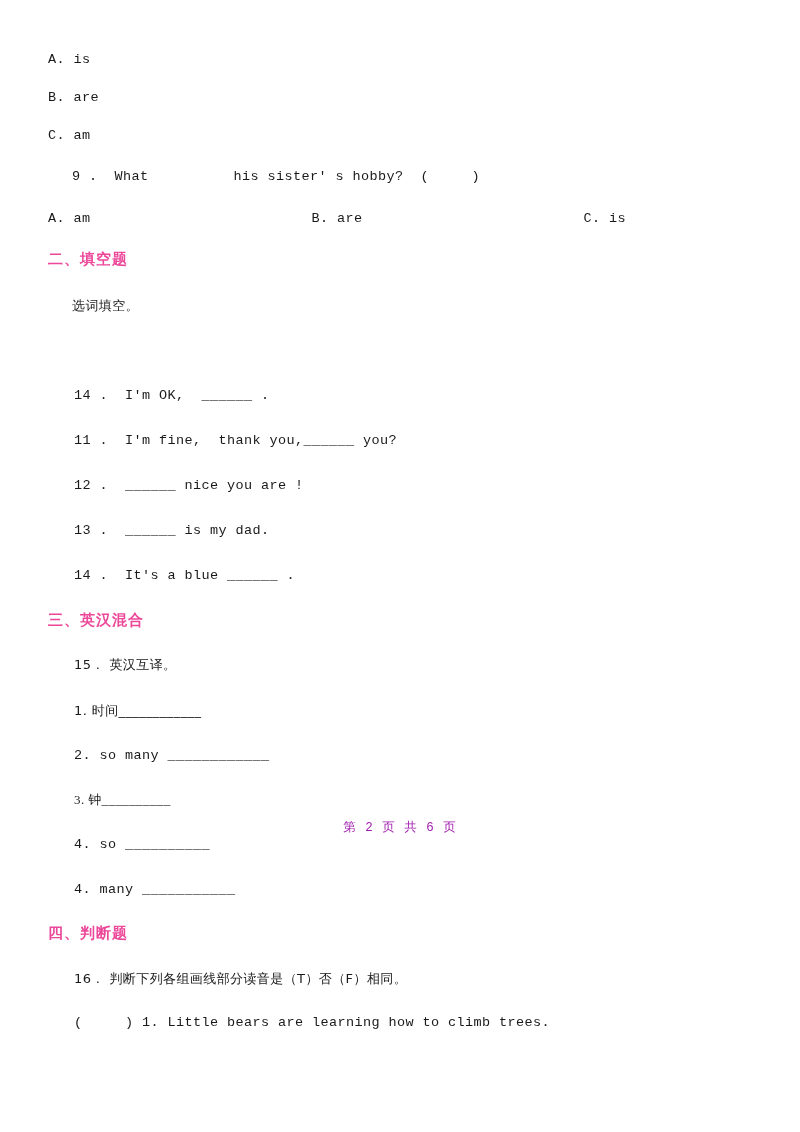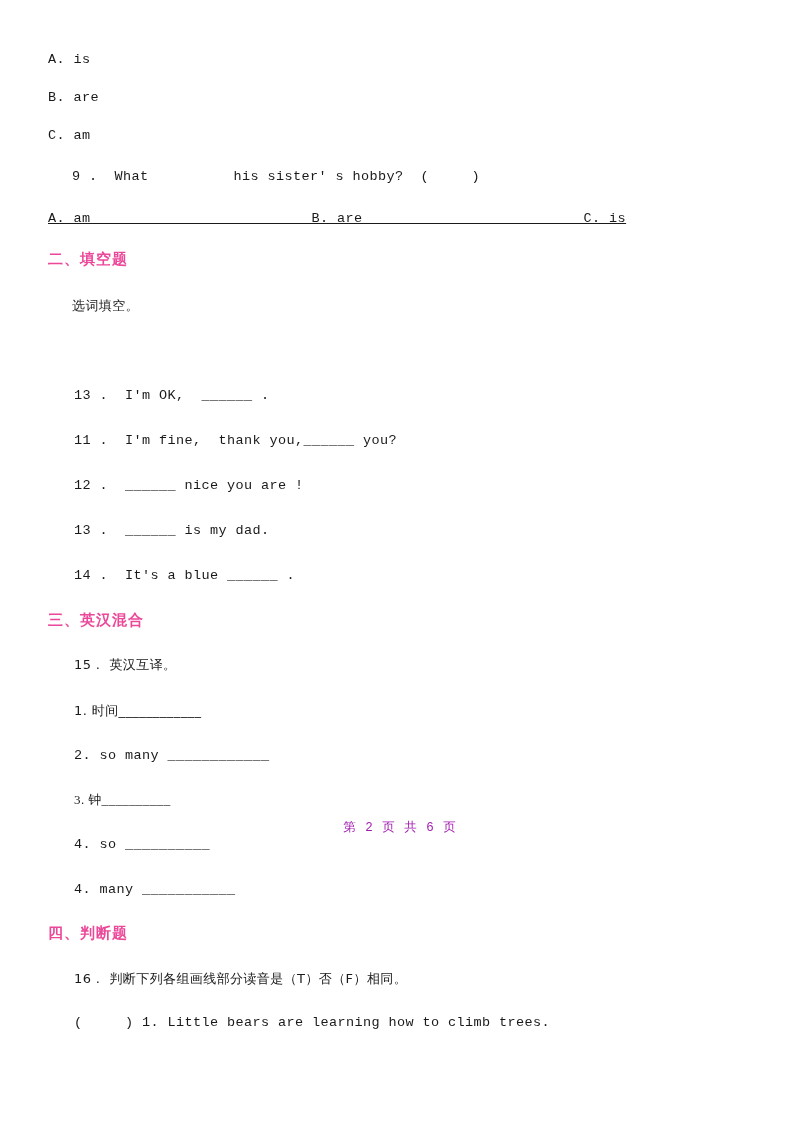--- a/index.html
+++ b/index.html
@@ -57,27 +57,27 @@
 </head>
 <body>
 
 <div class="page">
 
   <div class="row line" style="left:48px; top:52px;">A. is</div>
   <div class="row line" style="left:48px; top:90px;">B. are</div>
   <div class="row line" style="left:48px; top:128px;text-align:center;">C. am</div>
 
   <div class="row line" style="left:72px; top:169px;">9 .  What          his sister' s hobby?  (     )</div>
-  <div class="row line" style="left:48px; top:211px;text-decoration:underline;">A. am                          B. are                          C. is</div>
+  <div class="row line" style="left:48px; top:211px;">A. am                          B. are                          C. is</div>
 
   <div class="row section-head" style="left:48px; top:250px;">二、填空题</div>
 
   <div class="row line" style="left:72px; top:297px; font-family:'DejaVu Sans', sans-serif; font-size:13px;">选词填空。</div>
 
-  <div class="row line" style="left:74px; top:388px;">13 .  I'm OK,  ______ .</div>
+  <div class="row line" style="left:74px; top:388px;">14 .  I'm OK,  ______ .</div>
   <div class="row line" style="left:74px; top:433px;">11 .  I'm fine,  thank you,______ you?</div>
   <div class="row line" style="left:74px; top:478px;">12 .  ______ nice you are !</div>
   <div class="row line" style="left:74px; top:523px;">13 .  ______ is my dad.</div>
   <div class="row line" style="left:74px; top:568px;">14 .  It's a blue ______ .</div>
 
   <div class="row section-head" style="left:48px; top:611px;">三、英汉混合</div>
 
   <div class="row line" style="left:74px; top:656px; font-family:'DejaVu Sans', sans-serif; font-size:13px;">15 .  英汉互译。</div>
 
   <div class="row line" style="left:74px; top:702px; font-family:'DejaVu Sans', sans-serif; font-size:13px;">1. 时间____________</div>

